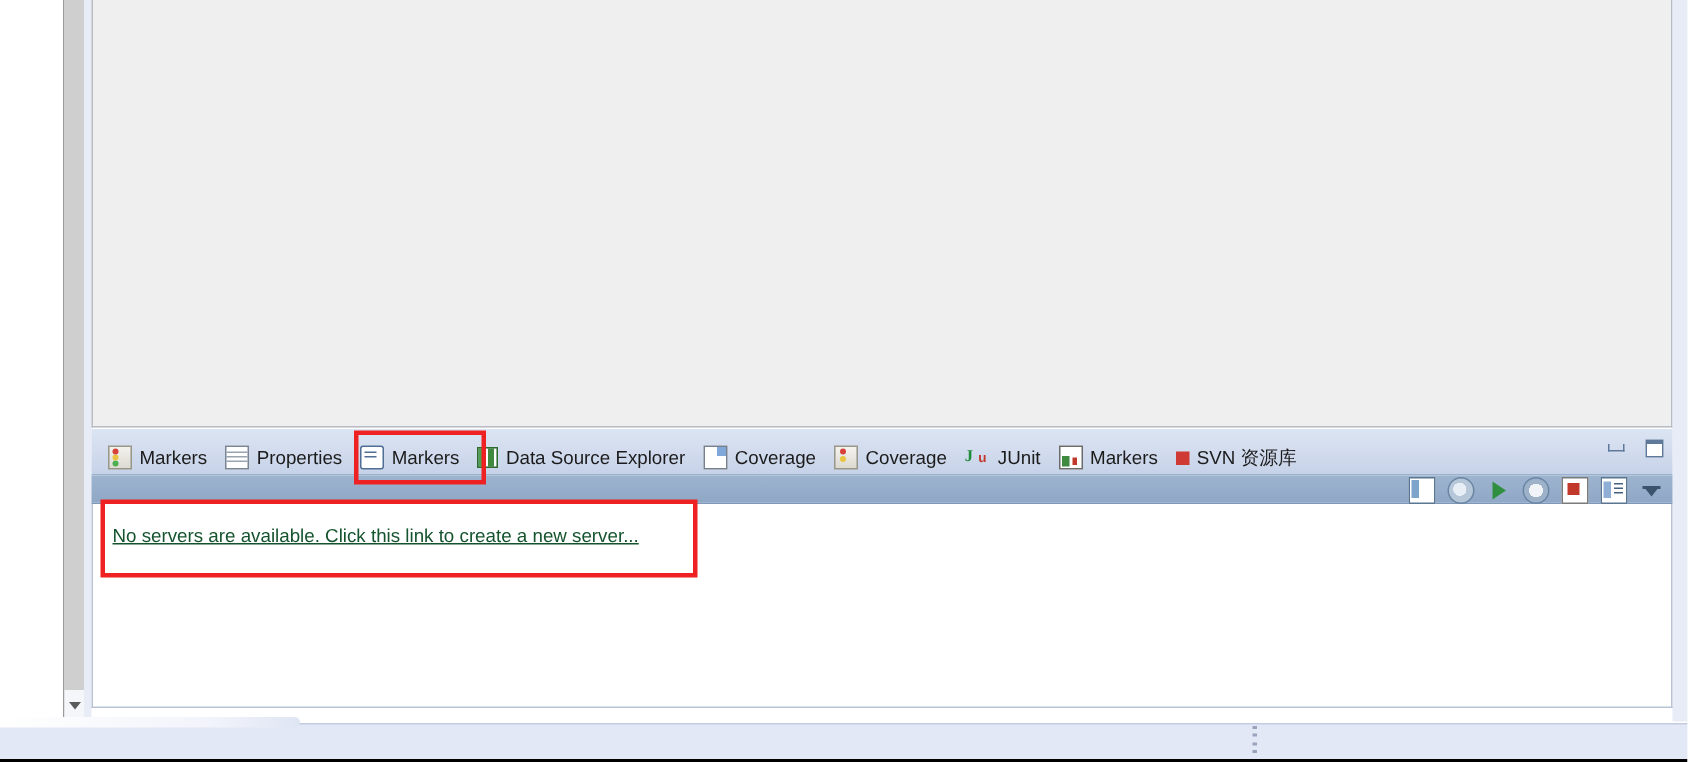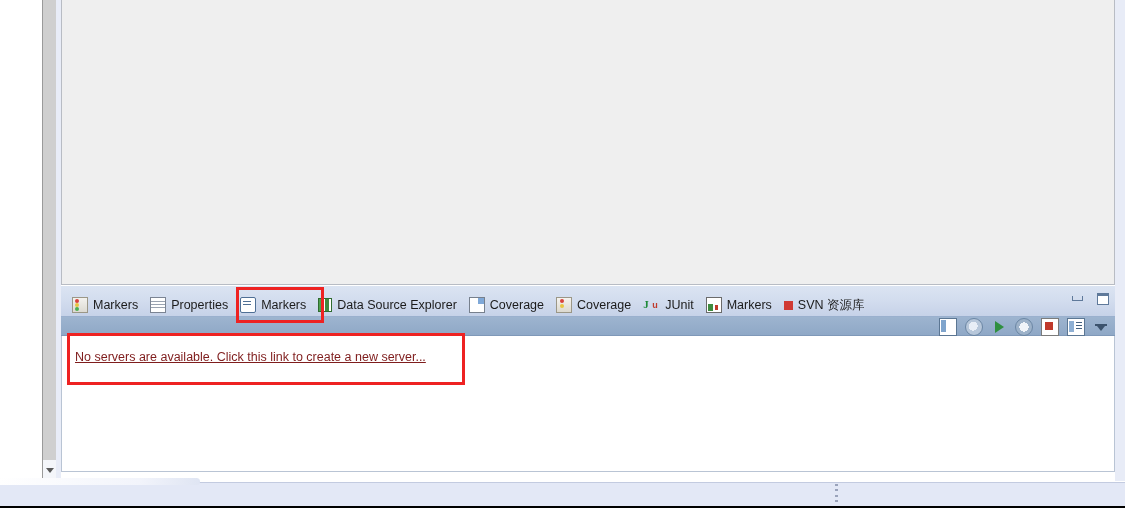--- a/index.html
+++ b/index.html
@@ -356,21 +356,21 @@
     background: #ffffff;
     border-left: 1px solid #b9c4d4;
     border-right: 1px solid #b9c4d4;
     border-bottom: 1px solid #b9c4d4;
     box-sizing: border-box;
   }
   #no-servers-link {
     position: absolute;
     left: 13px; top: 14px;
     font-size: 12.5px;
-    color: #7f1d1d;
+    color: #14532d;
     text-decoration: underline;
     cursor: pointer;
     white-space: nowrap;
   }
 
   
   .redbox {
     position: absolute;
     border: 3px solid #ee2222;
     box-sizing: border-box;

